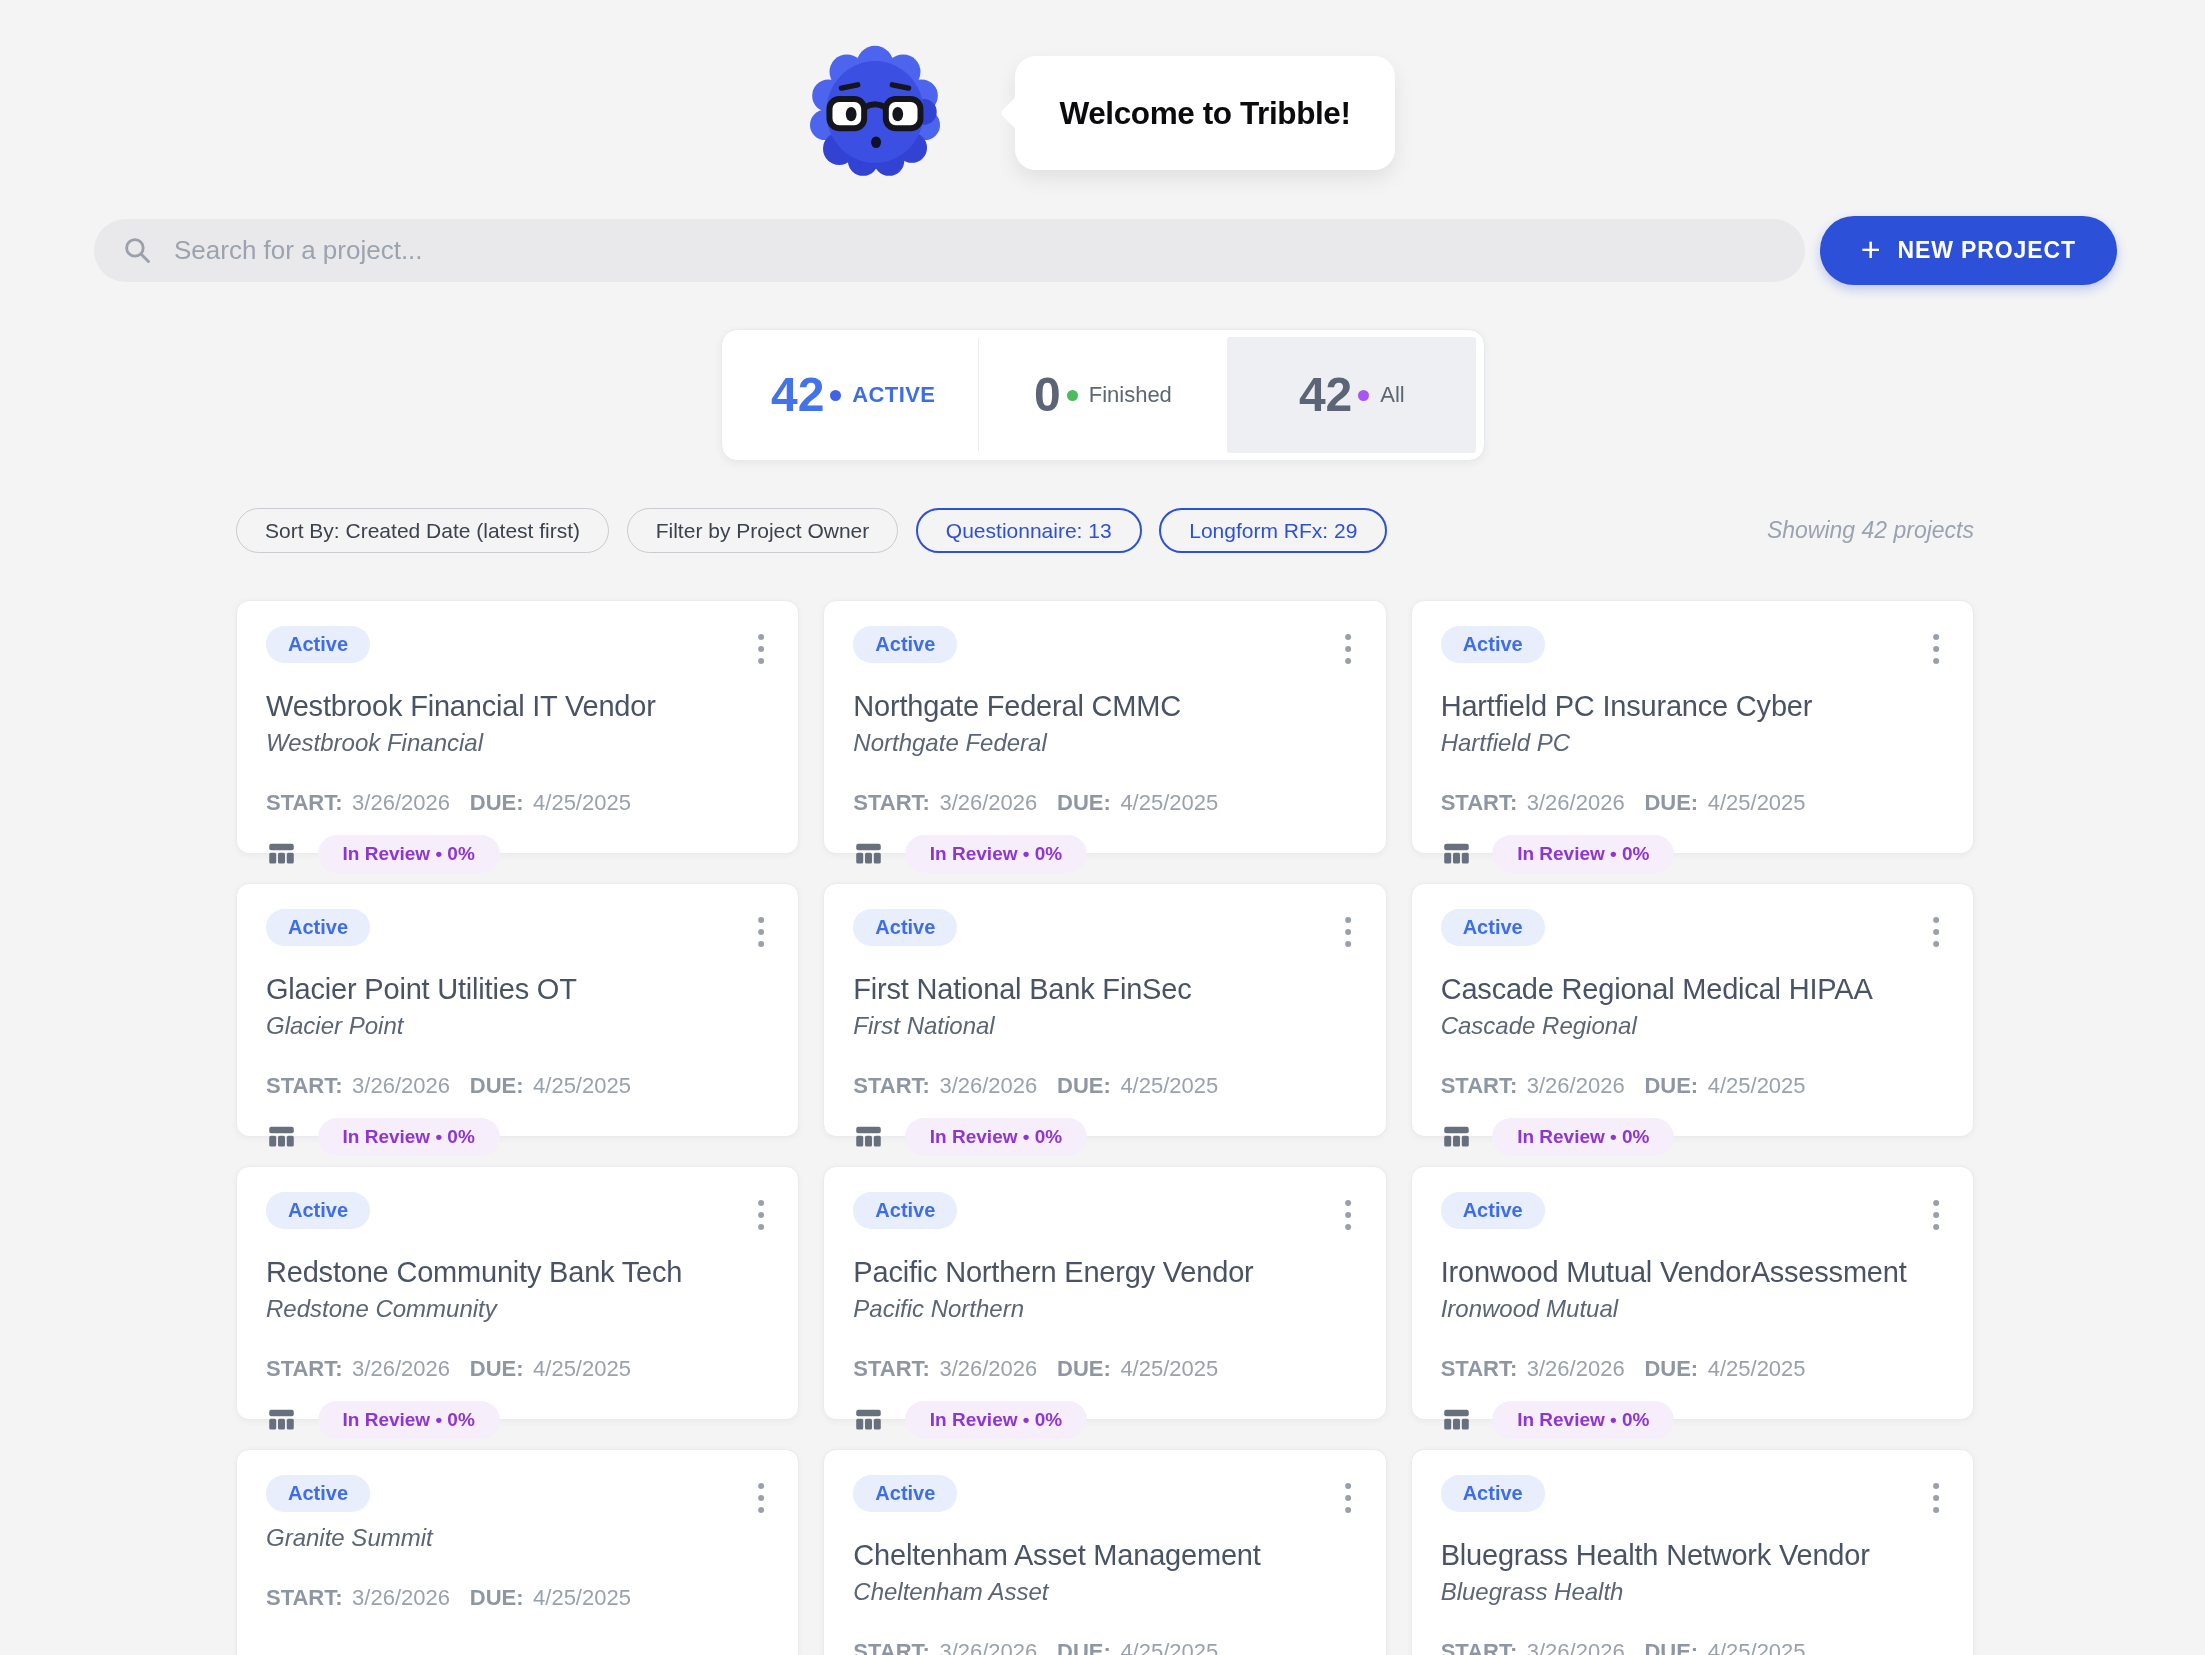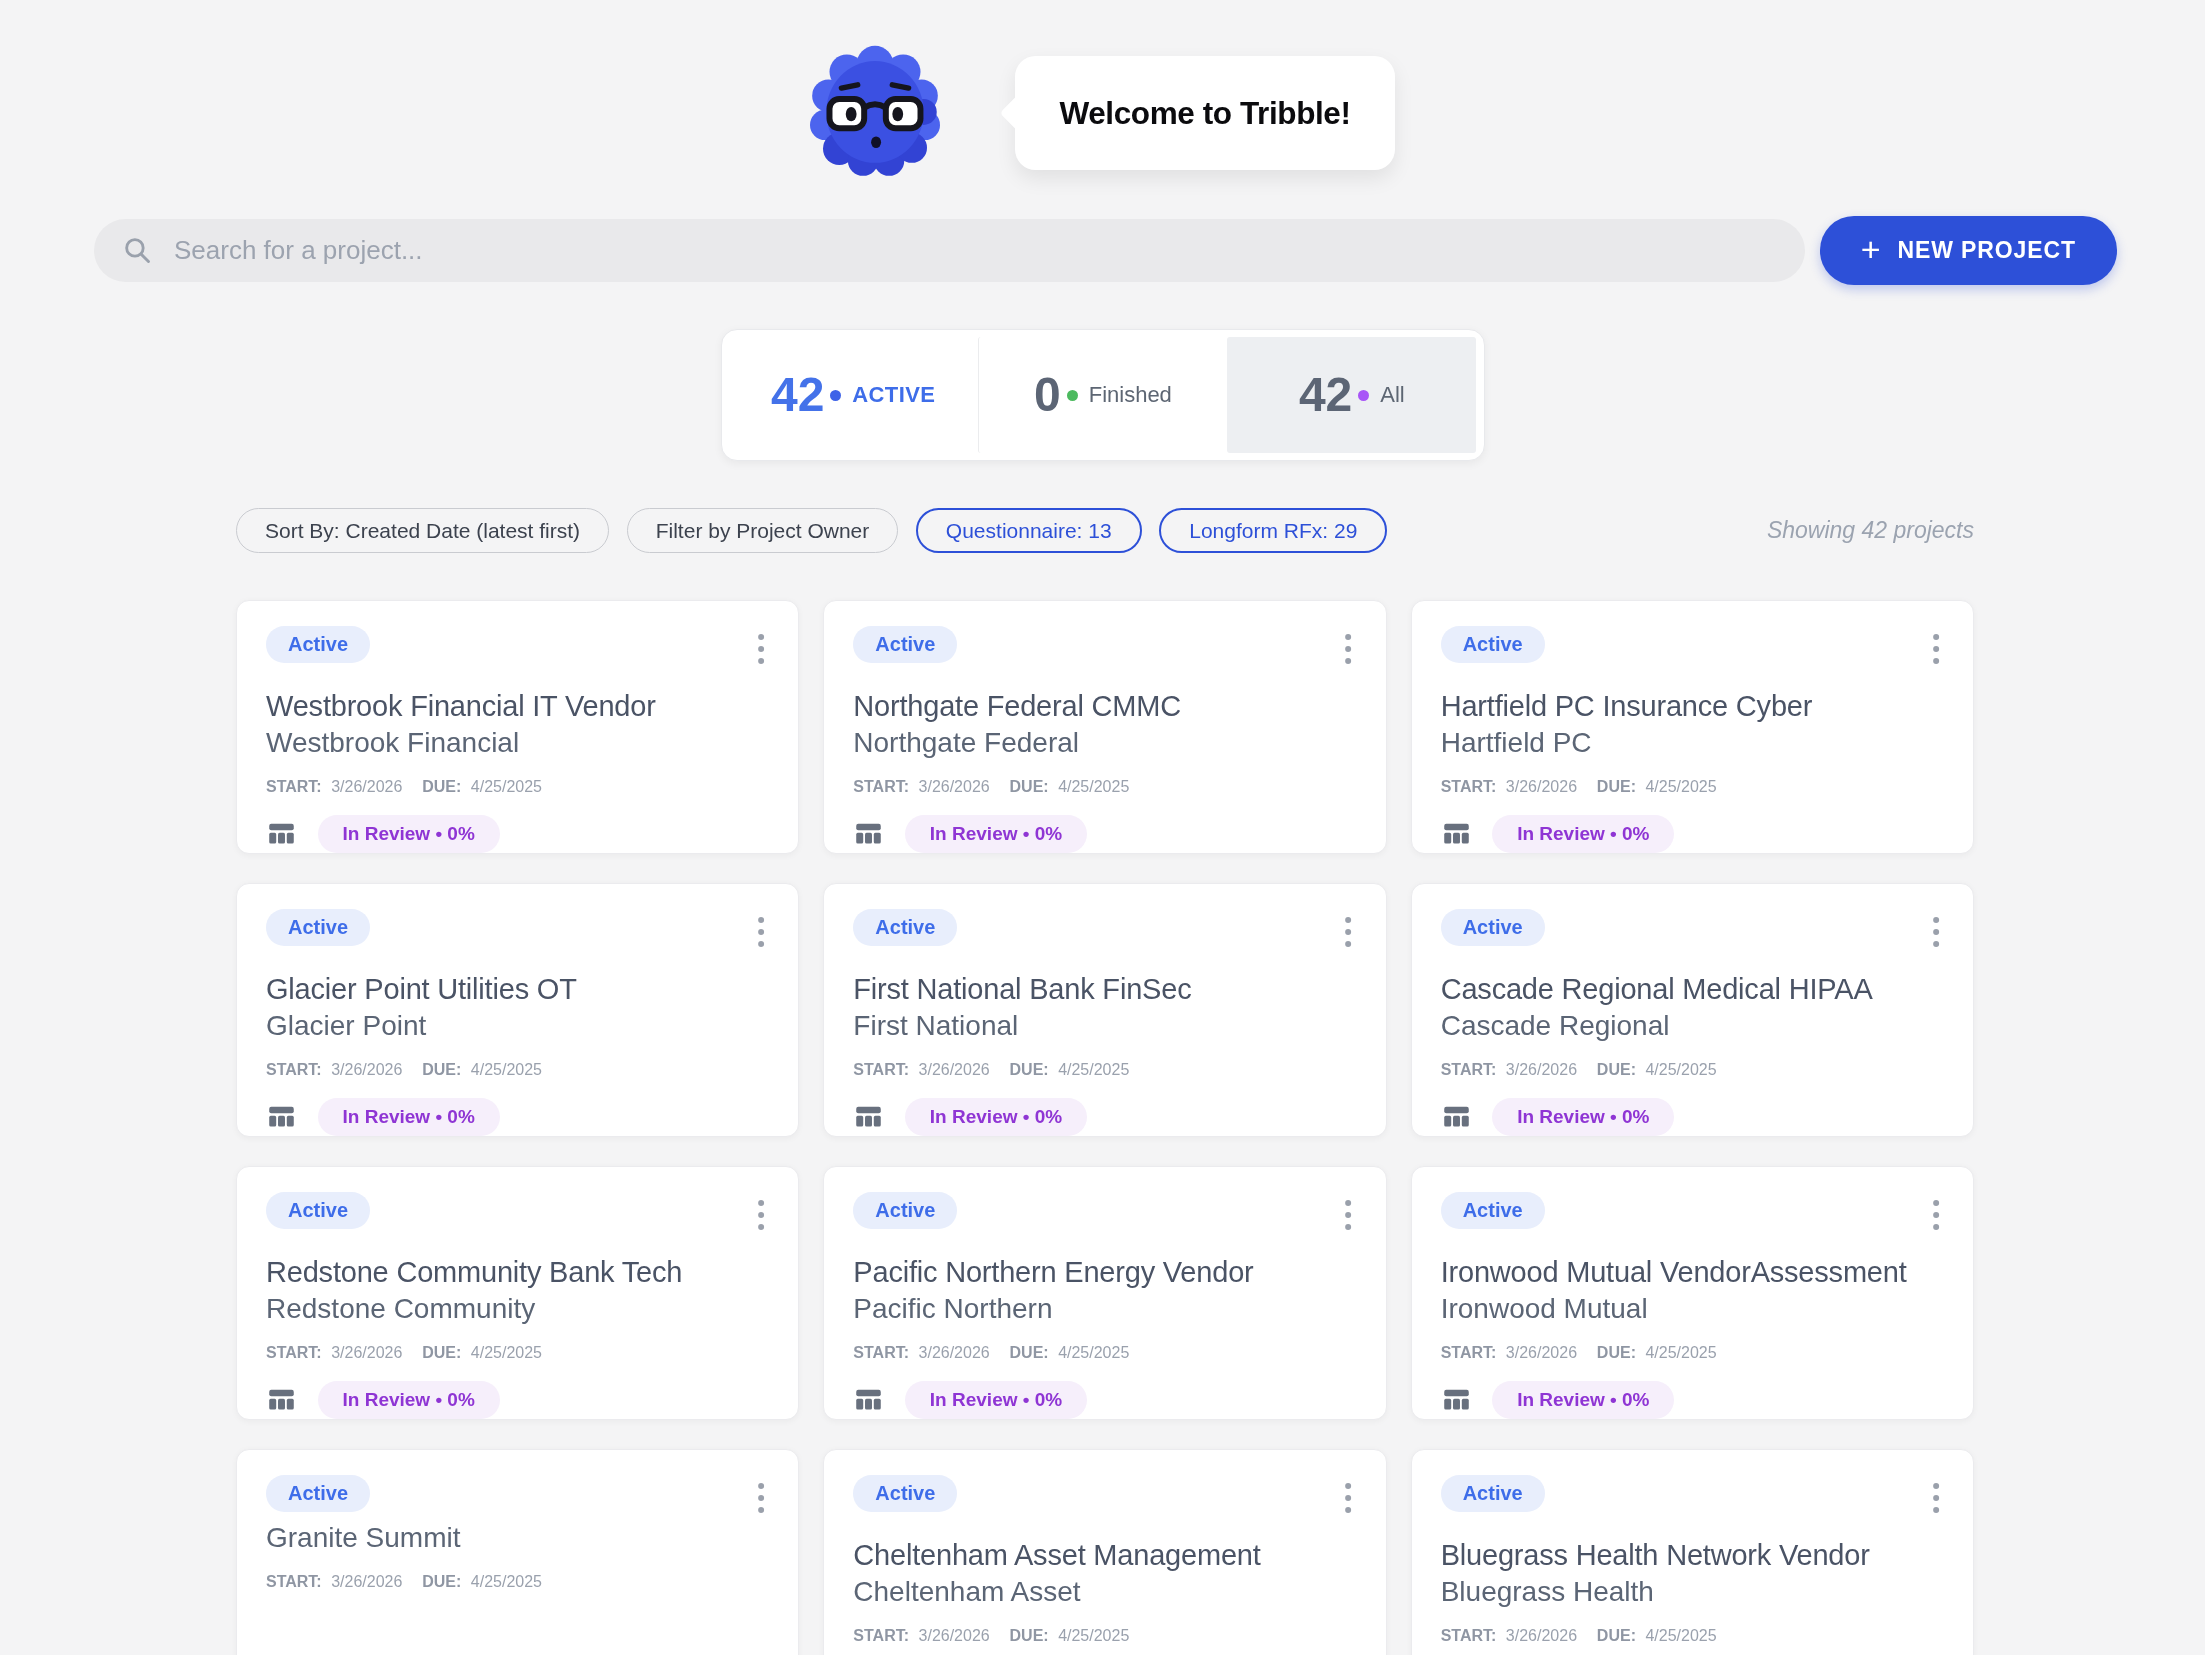--- a/index.html
+++ b/index.html
@@ -90,22 +90,22 @@
     box-shadow: 0 1.5px 5.9px rgba(0,0,0,.04);
     height: 254px; padding: 25px 29px; cursor: pointer;
   }
   .card-top { display: flex; align-items: flex-start; justify-content: space-between; }
   .badge {
     background: #e8eefc; color: #3e6de9; font-size: 20px; font-weight: 600;
     height: 37px; padding: 0 22px; border-radius: 18.3px; display: inline-flex; align-items: center;
   }
   .kebab { margin-top: 4.4px; padding: 2.9px; cursor: pointer; line-height: 0; }
   .card-title { margin: 20.5px 0 0; font-size: 29px; font-weight: 400; color: #4a5365; letter-spacing: -0.2px; line-height: 34px; white-space: nowrap; }
-  .card-subtitle { margin-top: 6.6px; font-size: 28px; color: #5b6575; line-height: 28px; }
-  .card-dates { margin-top: 21px; font-size: 16px; color: #9aa1ad; display: flex; gap: 9.5px; font-weight: 500; }
+  .card-subtitle { margin-top: 6.6px; font-size: 24px; color: #5b6575; line-height: 28px; font-style: italic; }
+  .card-dates { margin-top: 33px; font-size: 22px; color: #9aa1ad; display: flex; gap: 9.5px; font-weight: 500; }
   .dlabel { font-weight: 700; color: #8f96a3; }
   .dlabel.due { margin-left: 10.3px; }
   .card-bottom { margin-top: 18.3px; display: flex; align-items: center; gap: 20.5px; }
   .pill {
     background: #f6effb; color: #8f35d4; font-weight: 700; font-size: 19px;
     height: 38px; padding: 0 25px; border-radius: 19px; display: inline-flex; align-items: center;
   }
   .icon { line-height: 0; }
 </style>
 </head>

